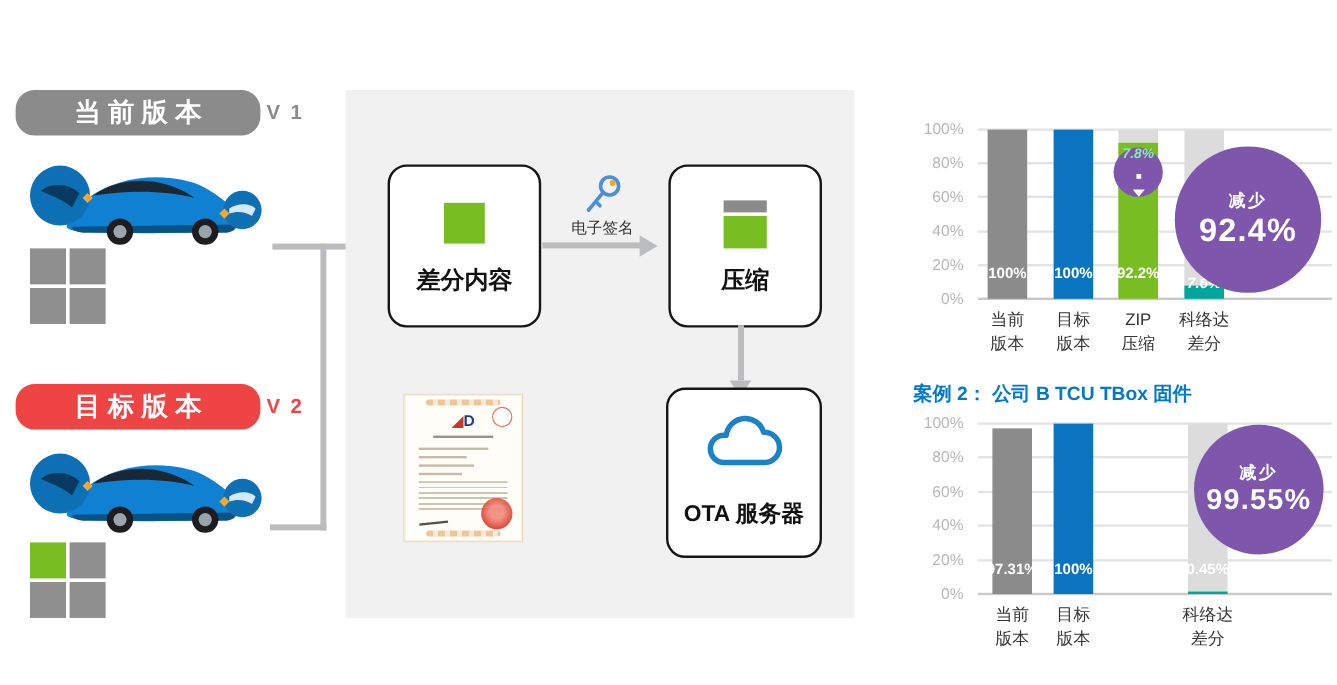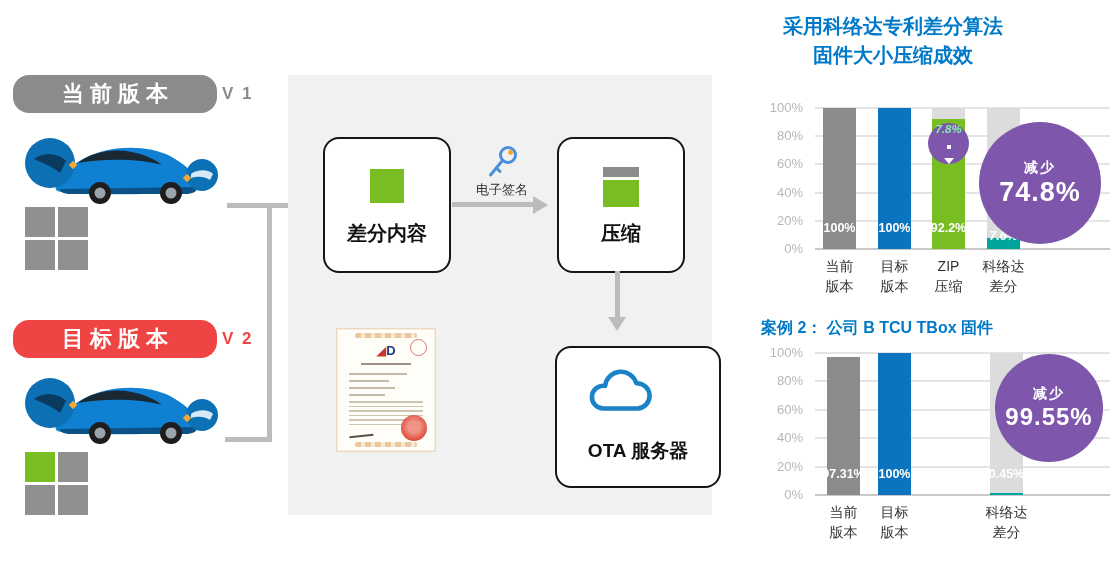--- a/index.html
+++ b/index.html
@@ -150,21 +150,21 @@
 
   <div class="abs flowbox" style="left:557px;top:137px;width:124px;height:132px;">
     <div class="abs" style="left:44px;top:28px;width:36px;height:10px;background:#8b8b8b;"></div>
     <div class="abs" style="left:44px;top:41px;width:36px;height:27px;background:#78bd22;"></div>
     <div class="boxlabel">压缩</div>
   </div>
 
   <div class="abs conn" style="left:615px;top:271px;width:5px;height:46px;"></div>
   <div class="abs arrowhead-d" style="left:608px;top:317px;"></div>
 
-  <div class="abs flowbox" style="left:555px;top:346px;width:126px;height:138px;padding-left:36px;">
+  <div class="abs flowbox" style="left:555px;top:323px;width:126px;height:138px;">
     <div class="abs" style="left:25px;top:16px;">
       <svg width="76" height="54" viewBox="0 0 100 70">
         <path d="M28 58 a15 15 0 1 1 2.5-29.8 a21 21 0 0 1 41-3.5 a14.5 14.5 0 1 1 1.5 33.3 z" fill="none" stroke="#1b82c5" stroke-width="6" stroke-linejoin="round"></path>
       </svg>
     </div>
     <div class="boxlabel" style="bottom:22px;font-size:19px;">OTA 服务器</div>
   </div>
 
   <div class="abs cert" style="left:336px;top:328px;width:98px;height:122px;">
     <div class="deco" style="top:4px;"></div>
@@ -174,24 +174,20 @@
     <div class="tline" style="top:34px;left:24px;width:50px;background:#9b9186;"></div>
     <div class="tline" style="top:44px;width:58px;"></div>
     <div class="tline" style="top:51px;width:40px;"></div>
     <div class="tline" style="top:58px;width:46px;"></div>
     <div class="tline" style="top:65px;width:36px;"></div>
     <div class="para" style="top:72px;height:24px;"></div>
     <div class="sig"></div>
     <div class="seal"></div>
   </div>
 
-  <div class="abs rtitle" style="left:755px;top:12px;width:276px;">
-    <div>采用科络达专利差分算法</div>
-    <div>固件大小压缩成效</div>
-  </div>
 
   <div class="chart" style="left:755px;top:72px;width:359px;height:246px;">
   <div class="gridline" style="left: 60px; top: 35px; width: 295px;"></div>
       <div class="ytick" style="left: 0px; top: 28px;">100%</div>
       <div class="gridline" style="left: 60px; top: 63.2px; width: 295px;"></div>
       <div class="ytick" style="left: 0px; top: 56.2px;">80%</div>
       <div class="gridline" style="left: 60px; top: 91.4px; width: 295px;"></div>
       <div class="ytick" style="left: 0px; top: 84.4px;">60%</div>
       <div class="gridline" style="left: 60px; top: 119.6px; width: 295px;"></div>
       <div class="ytick" style="left: 0px; top: 112.6px;">40%</div>
@@ -217,21 +213,21 @@
       <div class="bar-vlabel slant" style="left: 213.5px; top: 157.284px;">7.6%</div>
       <div class="xtick" style="left: 213.5px; top: 185px;">科络达
 差分</div>
       <div class="badge" style="left: 173px; top: 51px; width: 41px; height: 41px; background: rgb(126, 87, 172);">
         <div class="bt">7.8%</div>
         <div class="stem"></div>
         <div class="tri"></div>
       </div>
       <div class="callout" style="left: 224px; top: 50px; width: 122px; height: 122px; background: rgb(126, 87, 172);">
         <div class="c1">减少</div>
-        <div class="c2" style="font-size: 27px;">74.8%</div>
+        <div class="c2" style="font-size: 27px;">92.4%</div>
       </div>
     </div>
 
   <div class="chart" style="left:755px;top:318px;width:359px;height:253px;">
     <div class="chart-title">案例 2：  公司 B  TCU TBox 固件</div>
   <div class="gridline" style="left: 60px; top: 34px; width: 295px;"></div>
       <div class="ytick" style="left: 0px; top: 27px;">100%</div>
       <div class="gridline" style="left: 60px; top: 62.4px; width: 295px;"></div>
       <div class="ytick" style="left: 0px; top: 55.4px;">80%</div>
       <div class="gridline" style="left: 60px; top: 90.8px; width: 295px;"></div>

